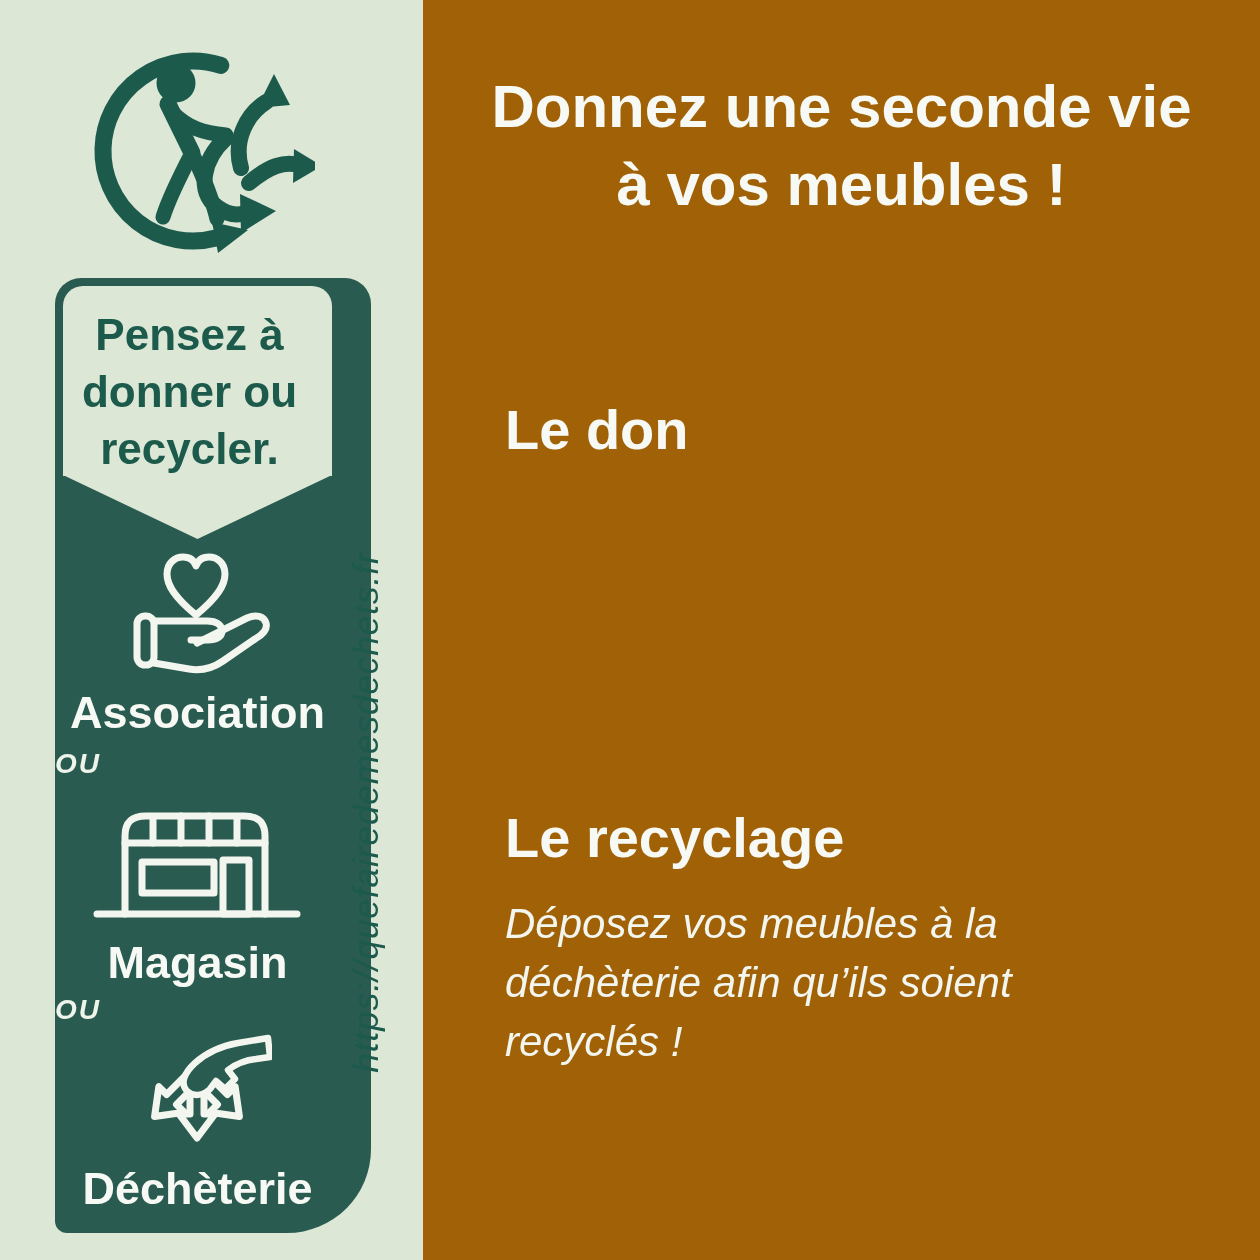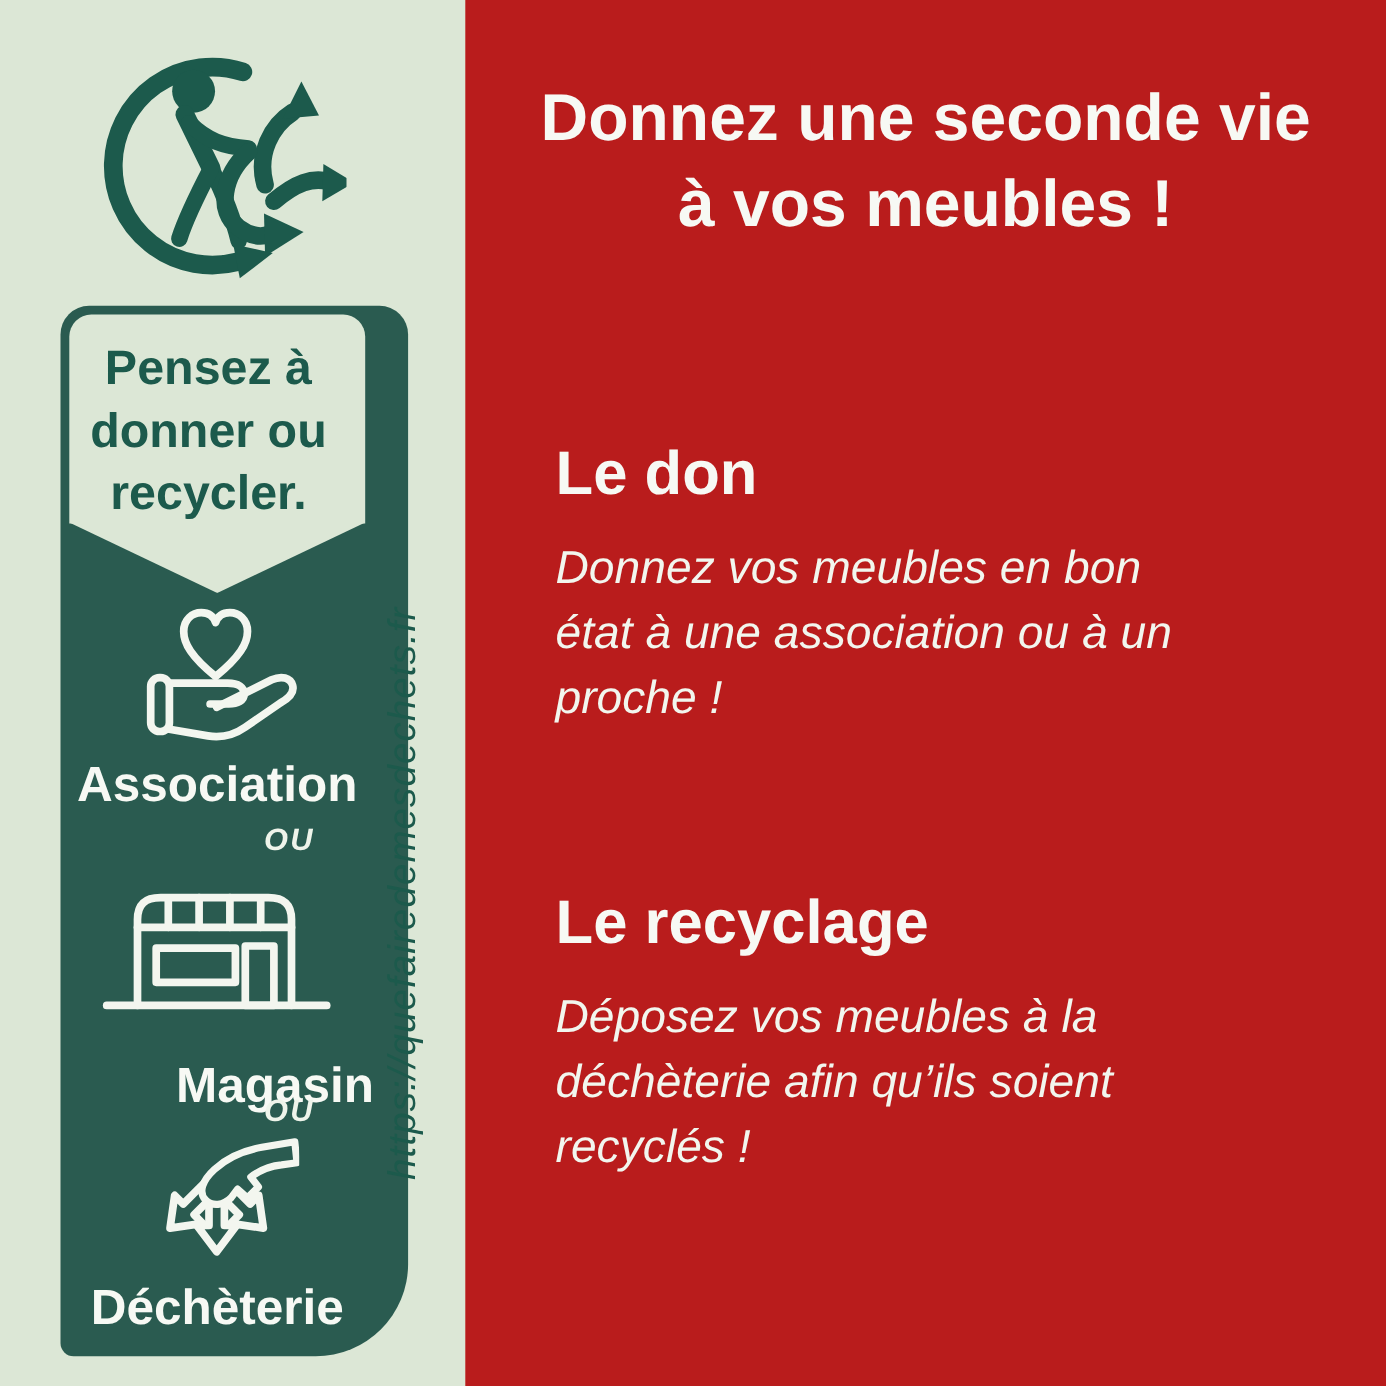--- a/index.html
+++ b/index.html
@@ -1,20 +1,20 @@
 <!DOCTYPE html>
 <html><head>
 <meta charset="utf-8">
 <style>
   html,body{margin:0;padding:0;}
   body{width:1260px;height:1260px;overflow:hidden;font-family:"Liberation Sans",sans-serif;}
   .canvas{position:relative;width:1260px;height:1260px;background:#dce7d6;}
 
   
-  .right-panel{position:absolute;left:423px;top:0;width:837px;height:1260px;background:#b91c1c;}
+  .right-panel{position:absolute;left:423px;top:0;width:837px;height:1260px;background:#a16207;}
   .title{position:absolute;left:0;top:68px;width:837px;text-align:center;
          color:#f7f9f4;font-weight:bold;font-size:60px;line-height:78px;white-space:pre-line;}
   .section-heading{position:absolute;left:82px;color:#f7f9f4;font-weight:bold;font-size:56px;line-height:52px;}
   .section-body{position:absolute;left:82px;width:700px;color:#f2f6ee;font-style:italic;
                 font-size:42px;line-height:59px;white-space:pre-line;}
   .heading-don{top:404px;}
   .body-don{top:486px;}
   .heading-rec{top:812px;}
   .body-rec{top:894px;}
 
@@ -26,25 +26,25 @@
           border-radius:26px 26px 84px 12px;padding-left:31px;}
   .pennant-rect{position:absolute;left:8px;top:8px;width:269px;height:190px;background:#dce7d6;
                 border-radius:20px 20px 0 0;}
   .pennant-chevron{position:absolute;left:8px;top:197px;width:269px;height:64px;background:#dce7d6;
                 clip-path:polygon(0 0,100% 0,50% 100%);}
   .pennant-text{position:absolute;left:0;top:28px;width:269px;text-align:center;color:#1c5a4c;
                 font-weight:bold;font-size:44px;line-height:57px;white-space:pre-line;}
 
   .ribbon-label{position:absolute;left:0;width:285px;text-align:center;color:#f7f9f4;
                 font-weight:bold;font-size:45px;line-height:50px;}
-  .ribbon-ou{position:absolute;left:0;width:231px;text-align:right;color:#eef4ea;
+  .ribbon-ou{position:absolute;left:0;width:231px;text-align:left;color:#eef4ea;
              font-style:italic;font-weight:bold;font-size:28px;letter-spacing:2px;}
   .label-association{top:410px;}
   .ou-1{top:470px;}
-  .label-magasin{top:684px;text-align:right;}
+  .label-magasin{top:660px;}
   .ou-2{top:716px;}
   .label-decheterie{top:886px;}
 
   .icon-association{position:absolute;left:57px;top:266px;width:170px;height:140px;}
   .icon-magasin{position:absolute;left:37px;top:524px;width:210px;height:122px;}
   .icon-decheterie{position:absolute;left:67px;top:754px;width:150px;height:132px;}
 
   .url-vertical{position:absolute;left:366px;top:812px;transform:translate(-50%,-50%) rotate(-90deg);
                 white-space:nowrap;color:#1c5a4c;font-style:italic;font-size:35px;letter-spacing:1px;}
 
@@ -117,23 +117,20 @@
     </div>
 
     <div class="url-vertical">https://quefairedemesdechets.fr</div>
   </div>
 
   <div class="right-panel">
     <div class="title">Donnez une seconde vie
 à vos meubles !</div>
 
     <div class="section-heading heading-don">Le don</div>
-    <div class="section-body body-don">Donnez vos meubles en bon
-état à une association ou à un
-proche !</div>
 
     <div class="section-heading heading-rec">Le recyclage</div>
     <div class="section-body body-rec">Déposez vos meubles à la
 déchèterie afin qu’ils soient
 recyclés !</div>
   </div>
 
 </div>
 
 </body></html>

